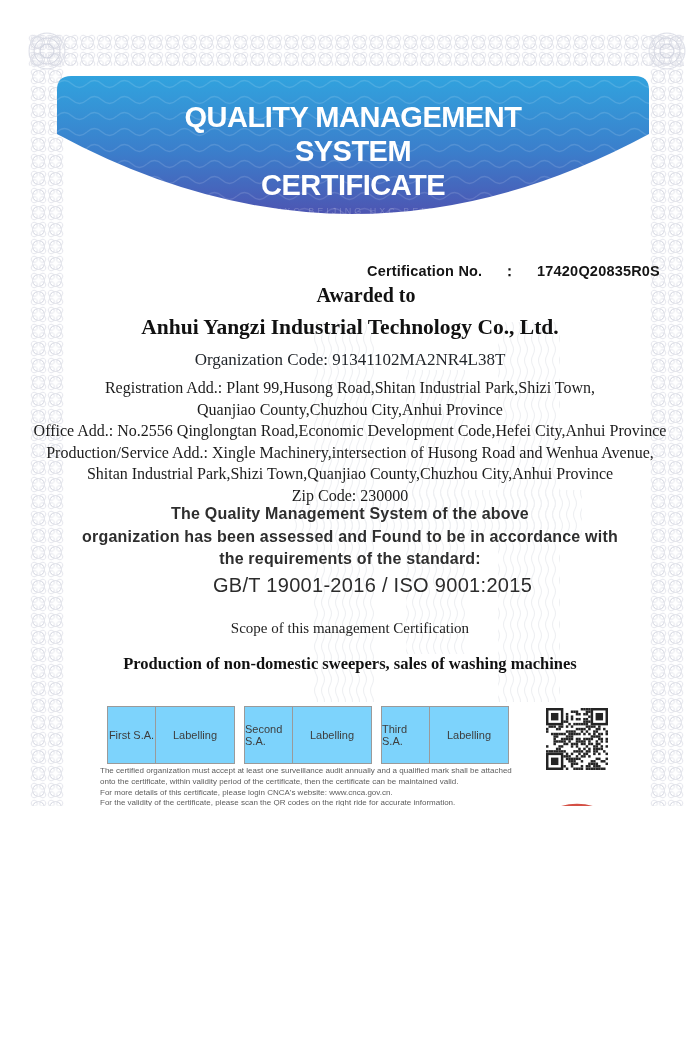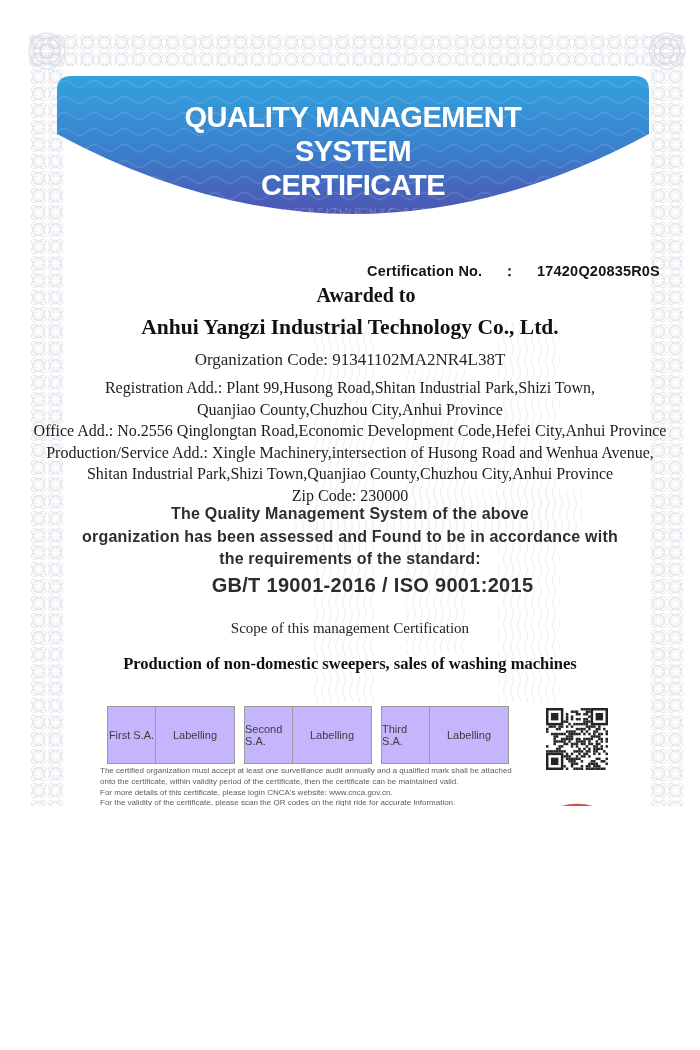--- a/index.html
+++ b/index.html
@@ -27,26 +27,26 @@
   
   .abs{position:absolute;z-index:3;}
   .center{left:0;right:0;text-align:center;}
   .certno{top:250px;right:40px;display:flex;align-items:baseline;gap:20px;
     font-weight:700;font-size:14.5px;color:#141414;letter-spacing:.2px;margin-top:12px;}
   .awarded{top:284px;font-family:"Liberation Serif",serif;font-weight:700;font-size:20px;color:#111;padding-left:32px;}
   .company{top:315px;font-family:"Liberation Serif",serif;font-weight:700;font-size:21.5px;color:#111;}
   .orgcode{top:350px;font-family:"Liberation Serif",serif;font-size:17px;color:#1f2328;}
   .addr{top:377px;font-family:"Liberation Serif",serif;font-size:16px;line-height:21.5px;color:#1c1c1c;}
   .statement{top:503px;font-weight:700;font-size:16px;line-height:22.5px;color:#2e2e2e;letter-spacing:.2px;}
-  .standard{top:574px;font-weight:700;font-size:20px;color:#2c2c2c;letter-spacing:.3px;padding-left:45px;}
+  .standard{top:574px;font-weight:400;font-size:20px;color:#2c2c2c;letter-spacing:.3px;padding-left:45px;}
   .scopelabel{top:620px;font-family:"Liberation Serif",serif;font-size:15px;color:#222;}
   .scopevalue{top:654px;font-family:"Liberation Serif",serif;font-weight:700;font-size:16.5px;color:#111;}
   
   .audit{top:706px;left:107px;display:flex;gap:9px;}
-  .audit .group{display:flex;width:126px;height:56px;border:1px solid #9a9a9a;background:#c4b5fd;}
+  .audit .group{display:flex;width:126px;height:56px;border:1px solid #9a9a9a;background:#7dd3fc;}
   .audit .cell{display:flex;align-items:center;justify-content:center;font-size:11px;color:#3d3d3d;}
   .audit .period{width:47px;border-right:1px solid #9a9a9a;}
   .audit .mark{flex:1;}
   
   .qr{top:708px;left:546px;width:62px;height:62px;}
   
   .fine{top:766px;left:100px;width:470px;font-size:8px;line-height:10.8px;color:#5c5c5c;}
   
   .hxc-logo{top:820px;left:84px;}
   .hxc-caption{top:877px;left:78px;width:96px;text-align:center;font-weight:700;

